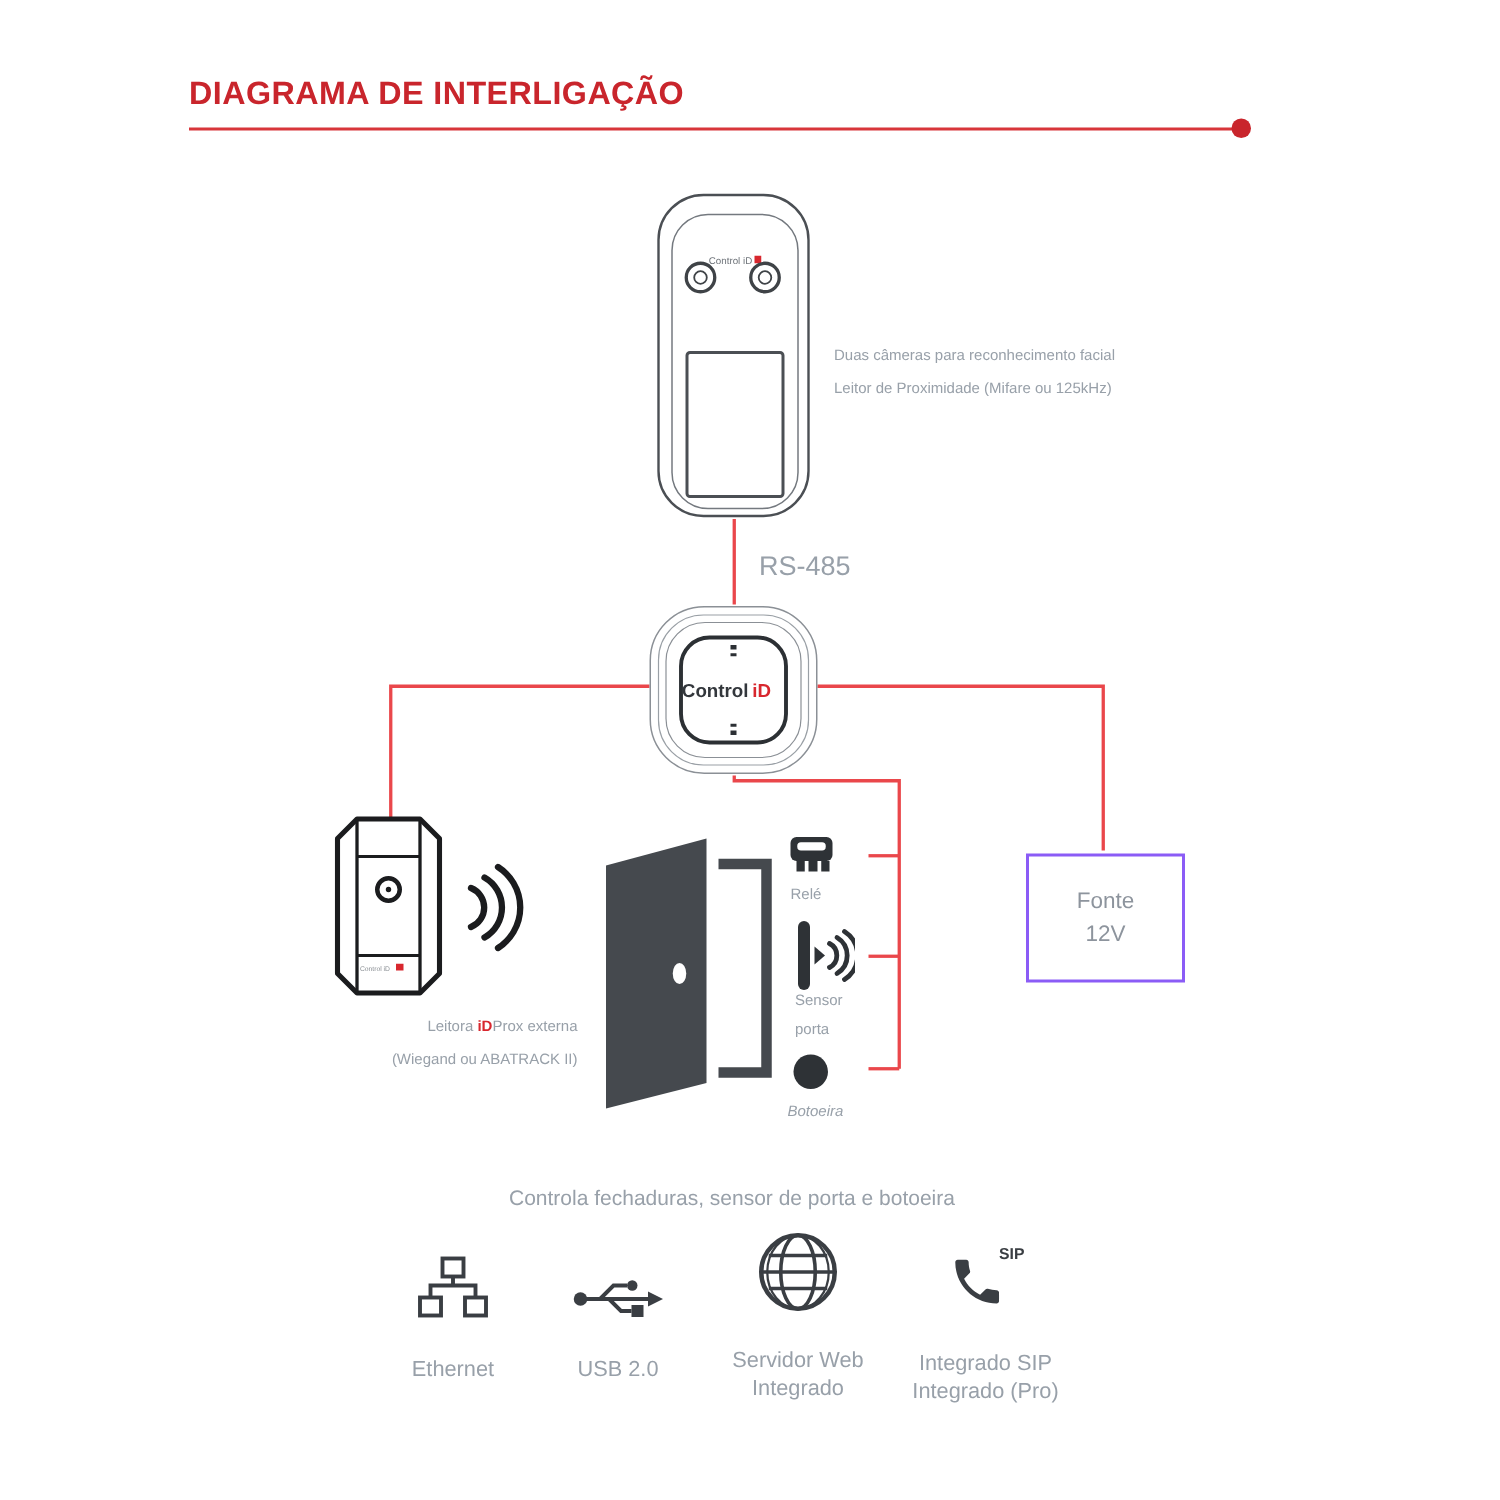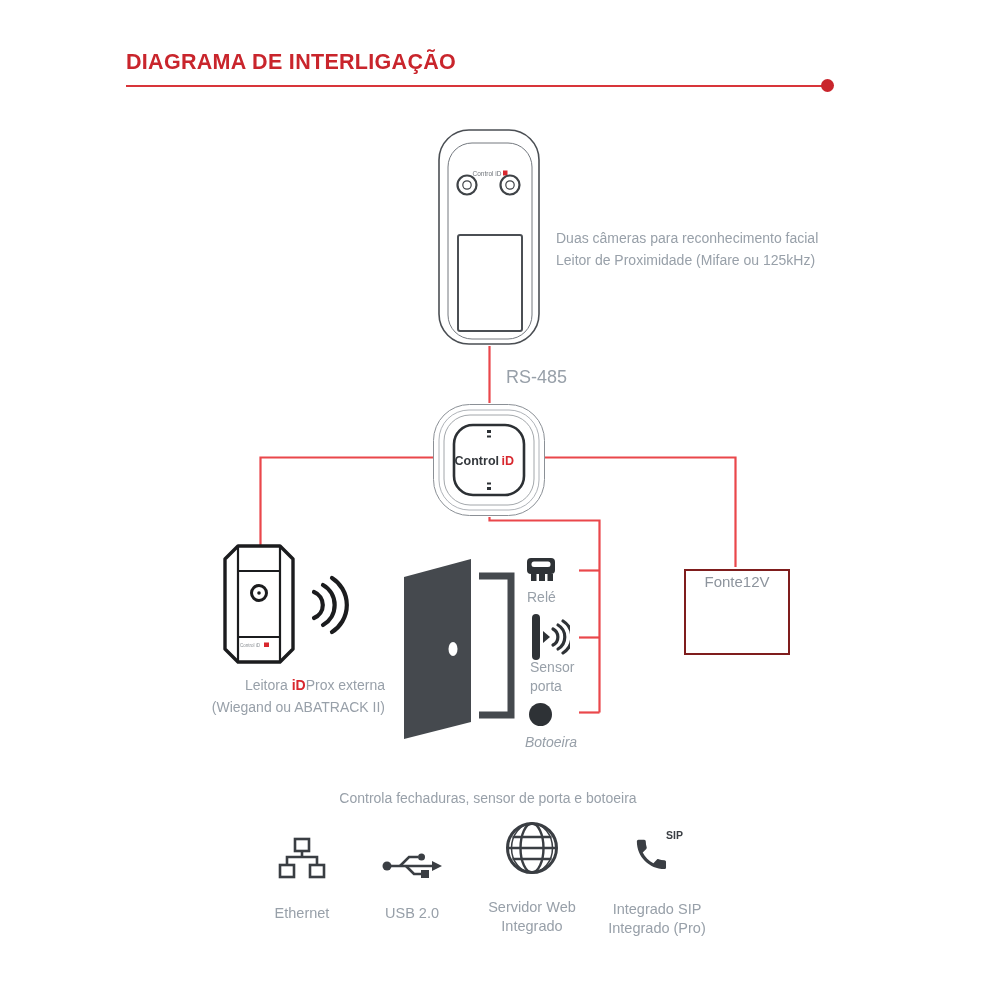--- a/index.html
+++ b/index.html
@@ -5,30 +5,30 @@
   html,body{margin:0;padding:0;background:#ffffff;}
   body{font-family:"Liberation Sans", sans-serif;}
   .page{position:relative;width:1000px;height:972px;background:#fff;overflow:hidden;border-radius:18px;}
 
   .title{position:absolute;left:126px;top:50px;font-size:21.5px;font-weight:700;
          letter-spacing:.3px;color:#c9252c;}
   .rule{position:absolute;left:126px;top:85px;width:700px;height:2px;background:#d8353a;}
   .rule-dot{position:absolute;left:821px;top:79px;width:13px;height:13px;border-radius:50%;background:#c9252c;}
 
   .gray{color:#98a0a9;}
-  .lbl{position:absolute;font-size:14px;color:#98a0a9;line-height:22px;}
+  .lbl{position:absolute;font-size:10px;color:#98a0a9;line-height:22px;}
   .center{text-align:right;}
   .red-b{color:#d8272e;font-weight:700;}
 
   .abs{position:absolute;}
   .conn{position:absolute;left:0;top:0;pointer-events:none;}
 
   .power-box{position:absolute;left:684px;top:569px;width:106px;height:86px;
-             border:2px solid #7f1d1d;display:flex;flex-direction:row;
-             align-items:flex-start;justify-content:center;box-sizing:border-box;}
+             border:2px solid #8b5cf6;display:flex;flex-direction:column;
+             align-items:center;justify-content:center;box-sizing:border-box;}
   .power-box span{font-size:15px;color:#8d949d;line-height:22px;}
 
   .btn-circle{position:absolute;left:529px;top:703px;width:23px;height:23px;border-radius:50%;background:#2e3236;}
 
   .caption{position:absolute;left:0;top:790px;width:976px;text-align:center;
            font-size:14px;color:#98a0a9;}
 
   .feature{position:absolute;width:150px;display:flex;flex-direction:column;align-items:center;}
   .feature .ic{height:52px;display:flex;align-items:flex-end;justify-content:flex-start;}
   .feature .flbl{margin-top:22px;font-size:14.5px;color:#98a0a9;line-height:19px;text-align:center;}

